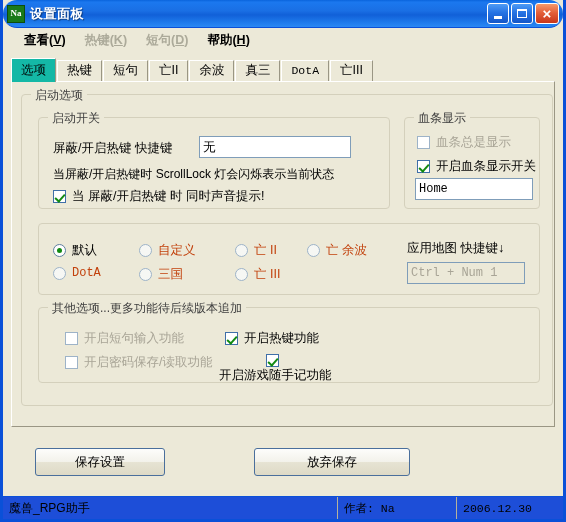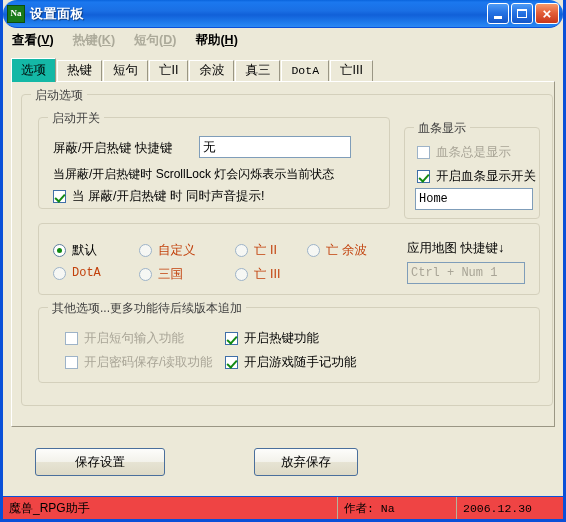--- a/index.html
+++ b/index.html
@@ -108,20 +108,21 @@
   }
 
   
   #menubar {
     height: 24px;
     background: #ece9d8;
     display: flex;
     align-items: center;
     padding-left: 6px;
     border-bottom: 1px solid #ece9d8;
+    margin-left: 12px;
   }
   .menu-item {
     padding: 3px 9px 3px 3px;
     margin-right: 7px;
     color: #000000;
     font-size: 12.5px;
     font-weight: bold;
     white-space: nowrap;
     cursor: default;
   }
@@ -318,21 +319,21 @@
     align-items: center;
     justify-content: center;
     cursor: default;
   }
 
   
   #statusbar {
     position: absolute;
     left: 0; right: 0; bottom: 0;
     height: 22px;
-    background: #ef4444;
+    background: #1d4ed8;
     border-top: 1px solid #0a50d8;
     display: flex;
     align-items: center;
     font-size: 12px;
   }
   .sb-cell {
     height: 100%;
     display: flex;
     align-items: center;
     padding: 0 6px;
@@ -406,21 +407,21 @@
         <input class="textbox cn" type="text" style="left: 160px; top: 18px; width: 152px; height: 22px;" value="无">
 
         <div class="lbl" style="left:14px; top:48px; font-size:12px;">当屏蔽/开启热键时 ScrollLock 灯会闪烁表示当前状态</div>
 
         <div class="checkrow" style="left:14px; top:70px;">
           <span class="cb-box checked"></span>
           <span class="cb-label">当 屏蔽/开启热键 时 同时声音提示!</span>
         </div>
       </div>
 
-      <div class="groupbox" style="left:382px; top:32px; width:136px; height:92px;">
+      <div class="groupbox" style="left:382px; top:22px; width:136px; height:92px;">
         <div class="gb-title">血条显示</div>
 
         <div class="checkrow" style="left:12px; top:16px;">
           <span class="cb-box disabled"></span>
           <span class="cb-label disabled">血条总是显示</span>
         </div>
 
         <div class="checkrow" style="left:12px; top:40px;">
           <span class="cb-box checked"></span>
           <span class="cb-label">开启血条显示开关</span>
@@ -474,31 +475,31 @@
           <span class="cb-label disabled">开启短句输入功能</span>
         </div>
         <div class="checkrow" style="left:186px; top:22px;">
           <span class="cb-box checked"></span>
           <span class="cb-label">开启热键功能</span>
         </div>
         <div class="checkrow" style="left:26px; top:46px;">
           <span class="cb-box disabled"></span>
           <span class="cb-label disabled">开启密码保存/读取功能</span>
         </div>
-        <div class="checkrow" style="left:186px; top:46px;">
+        <div class="checkrow" style="left:180px; top:46px;flex-direction:column;">
           <span class="cb-box checked"></span>
           <span class="cb-label">开启游戏随手记功能</span>
         </div>
       </div>
 
     </div>
   </div>
 
   <div class="pushbtn" style="left:32px; top:448px; width:130px;">保存设置</div>
-  <div class="pushbtn" style="left:251px; top:448px; width:104px;">放弃保存</div>
+  <div class="pushbtn" style="left:251px; top:448px; width:156px;">放弃保存</div>
 
   <div id="statusbar">
     <div class="sb-cell grow">魔兽_RPG助手</div>
     <div class="sb-cell sep sb-mono" style="width:106px;">作者: Na</div>
     <div class="sb-cell sep sb-mono" style="width:94px;">2006.12.30</div>
   </div>
 
 </div>
 
 </body></html>

